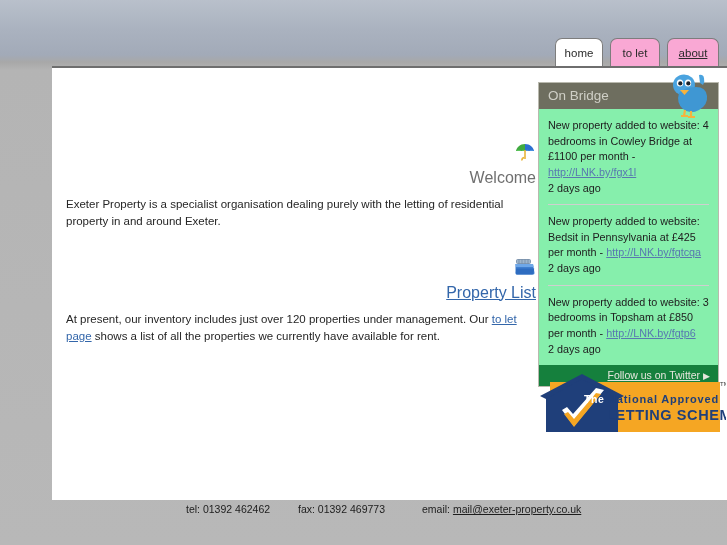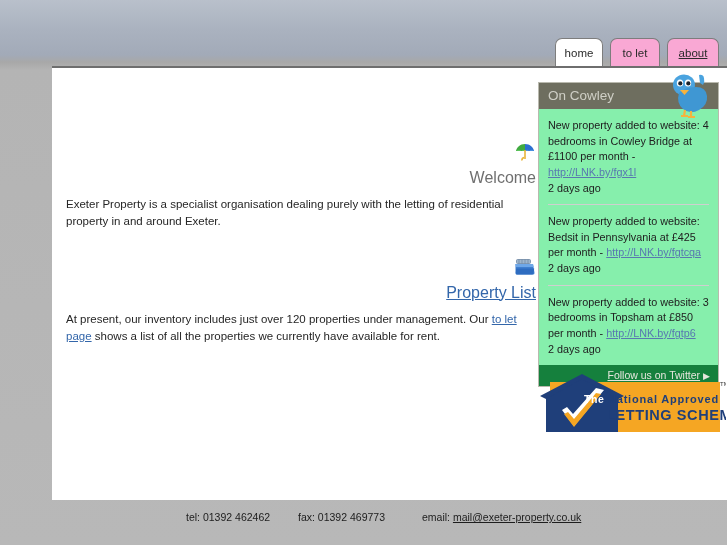--- a/index.html
+++ b/index.html
@@ -155,21 +155,21 @@
   }
 
   
   #footer {
     position: absolute;
     left: 0; top: 503px;
     width: 727px; height: 22px;
     font-size: 10.5px;
     color: #1d1d1d;
   }
-  #footer .fitem { position: absolute; top: 8px; white-space: nowrap; }
+  #footer .fitem { position: absolute; top: 0; white-space: nowrap; }
   #f-tel   { left: 186px; }
   #f-fax   { left: 298px; }
   #f-email { left: 422px; }
   #footer a { color: #1d1d1d; text-decoration: underline; }
 </style>
 </head>
 <body>
 
 <div id="page">
 
@@ -223,21 +223,21 @@
           <span class="sec-title link">Property List</span>
         </div>
         <div class="sec-body">
           <span>At present, our inventory includes just over 120 properties under management. Our </span><a href="#">to let page</a><span> shows a list of all the properties we currently have available for rent.</span>
         </div>
       </div>
 
     </div>
 
     <div id="twitter-panel">
-      <div id="twitter-head">On Cowley</div>
+      <div id="twitter-head">On Bridge</div>
       <div id="twitter-body">
 
         <div class="tweet">
           <span>New property added to website: 4 bedrooms in Cowley Bridge at £1100 per month - </span><a href="#">http://LNK.by/fgx1l</a>
           <span class="ago">2 days ago</span>
         </div>
 
         <div class="tweet">
           <span>New property added to website: Bedsit in Pennsylvania at £425 per month - </span><a href="#">http://LNK.by/fgtcqa</a>
           <span class="ago">2 days ago</span>

